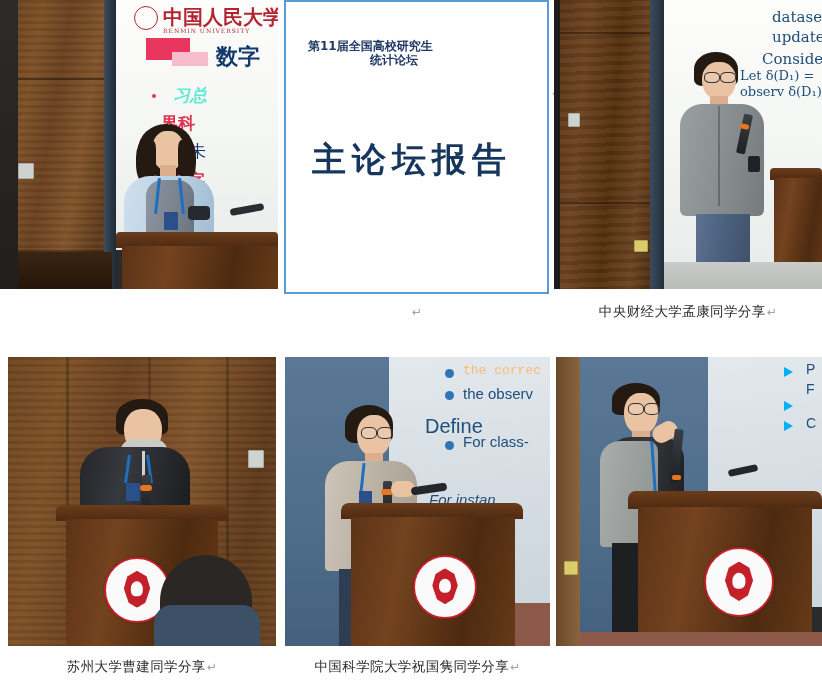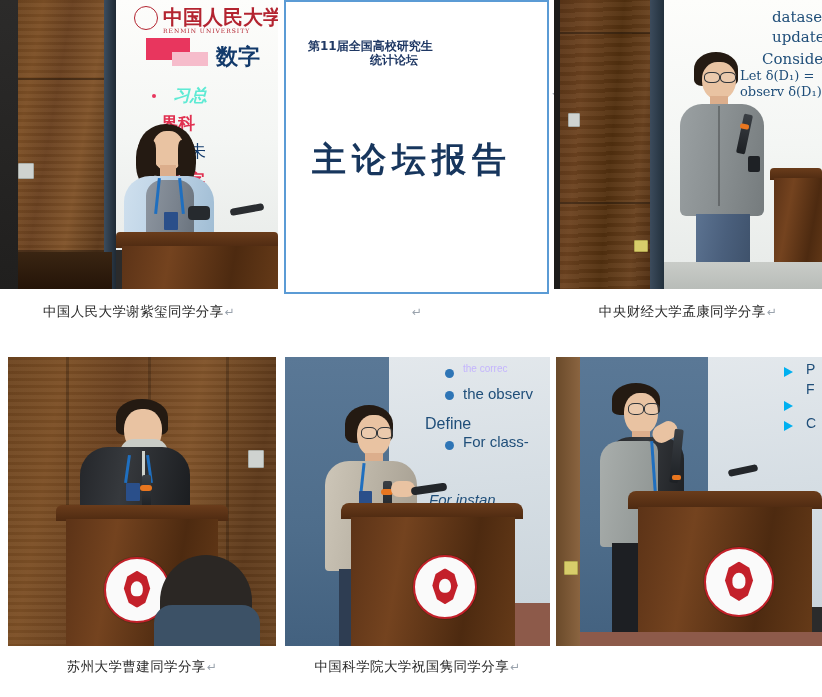--- a/index.html
+++ b/index.html
@@ -155,23 +155,20 @@
       <div class="layer lanyard" style="left:156px;top:178px;width:3px;height:36px;transform:rotate(6deg);"></div>
       <div class="layer lanyard" style="left:180px;top:178px;width:3px;height:36px;transform:rotate(-6deg);"></div>
       <div class="layer badge" style="left:164px;top:212px;width:14px;height:18px;"></div>
       <div class="layer" style="left:188px;top:206px;width:22px;height:14px;background:#262a2e;border-radius:4px;"></div>
 
       <div class="layer podium-top" style="left:116px;top:232px;width:162px;height:16px;"></div>
       <div class="layer podium-body" style="left:122px;top:246px;width:156px;height:43px;"></div>
       <div class="layer" style="left:230px;top:206px;width:34px;height:7px;background:#2a2d31;border-radius:3px;transform:rotate(-10deg);"></div>
       <div class="layer" style="left:18px;top:252px;width:94px;height:37px;background:linear-gradient(180deg,#3a2512,#241408);"></div>
     </div>
-    <div class="caption" style="left:0;top:303px;width:278px;">
-      <span>中国人民大学谢紫玺同学分享</span><span class="pilcrow">↵</span>
-    </div>
   </div>
 
   <div class="cell" style="left:284px;top:0;width:245px;height:294px;">
     <div class="framebox" style="left:0;top:0;width:265px;height:294px;">
       <div class="photo" style="position:absolute;left:0;top:0;width:100%;height:100%;background:#ffffff;">
         <div class="sl hdr11" style="left:22px;top:36px;font-size:12px;color:#1f3864;letter-spacing:0;">第11届全国高校研究生</div>
         <div class="sl hdr11" style="left:84px;top:50px;font-size:12px;color:#1f3864;letter-spacing:0;">统计论坛</div>
         <div class="sl calli" style="left:26px;top:135px;font-size:34px;">主论坛报告</div>
       </div>
     </div>
@@ -251,24 +248,24 @@
       <span>苏州大学曹建同学分享</span><span class="pilcrow">↵</span>
     </div>
   </div>
 
   <div class="cell" style="left:285px;top:357px;width:265px;height:289px;">
     <div class="photo" style="left:0;top:0;width:265px;height:289px;">
       <div class="layer wallblue" style="left:0;top:0;width:265px;height:289px;"></div>
       <div class="layer screen-dim" style="left:104px;top:0;width:161px;height:246px;"></div>
 
       <div class="layer" style="left:160px;top:12px;width:9px;height:9px;border-radius:50%;background:#2e75b6;"></div>
-      <div class="sl" style="left:178px;top:6px;font-size:10px;color:#c4b5fd;font-family:Liberation Sans, sans-serif;">the correc</div>
+      <div class="sl" style="left:178px;top:6px;font-size:13px;color:#fdba74;font-family:Liberation Mono, monospace;">the correc</div>
       <div class="layer" style="left:160px;top:34px;width:9px;height:9px;border-radius:50%;background:#2e75b6;"></div>
       <div class="sl" style="left:178px;top:28px;font-size:15px;color:#1f4e79;font-family:'Liberation Sans',sans-serif;">the observ</div>
-      <div class="sl" style="left:140px;top:58px;font-size:16px;color:#1f4e79;font-family:'Liberation Sans',sans-serif;">Define</div>
+      <div class="sl" style="left:140px;top:58px;font-size:20px;color:#1f4e79;font-family:'Liberation Sans',sans-serif;">Define</div>
       <div class="layer" style="left:160px;top:84px;width:9px;height:9px;border-radius:50%;background:#2e75b6;"></div>
       <div class="sl" style="left:178px;top:76px;font-size:15px;color:#1f4e79;font-family:'Liberation Sans',sans-serif;">For class-</div>
       <div class="sl" style="left:144px;top:134px;font-size:15px;color:#1f4e79;font-family:'Liberation Sans',sans-serif;font-style:italic;">For instan</div>
       <div class="layer" style="left:144px;top:216px;width:84px;height:14px;background:#c00000;opacity:.85;"></div>
       <div class="sl" style="left:152px;top:216px;font-size:10px;color:#ffffff;font-family:'Liberation Sans',sans-serif;">Zhu (UCA</div>
 
       <div class="layer hair" style="left:60px;top:48px;width:48px;height:38px;border-radius:50% 50% 20% 20%;"></div>
       <div class="layer face" style="left:72px;top:58px;width:34px;height:42px;"></div>
       <div class="layer glasses" style="left:76px;top:70px;width:14px;height:10px;"></div>
       <div class="layer glasses" style="left:92px;top:70px;width:14px;height:10px;"></div>

